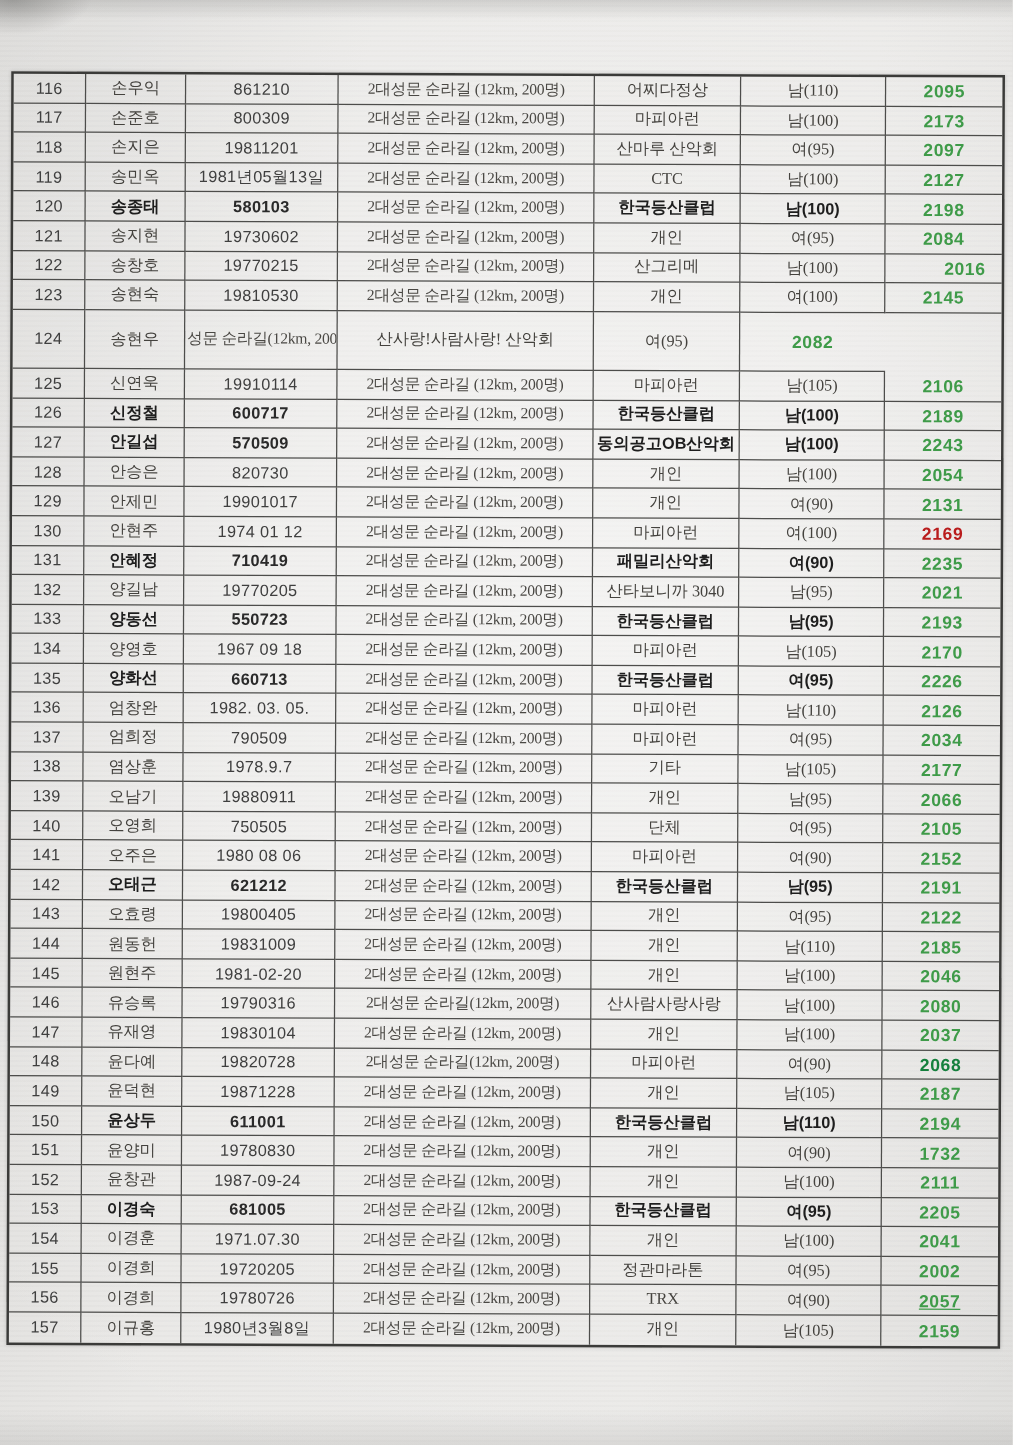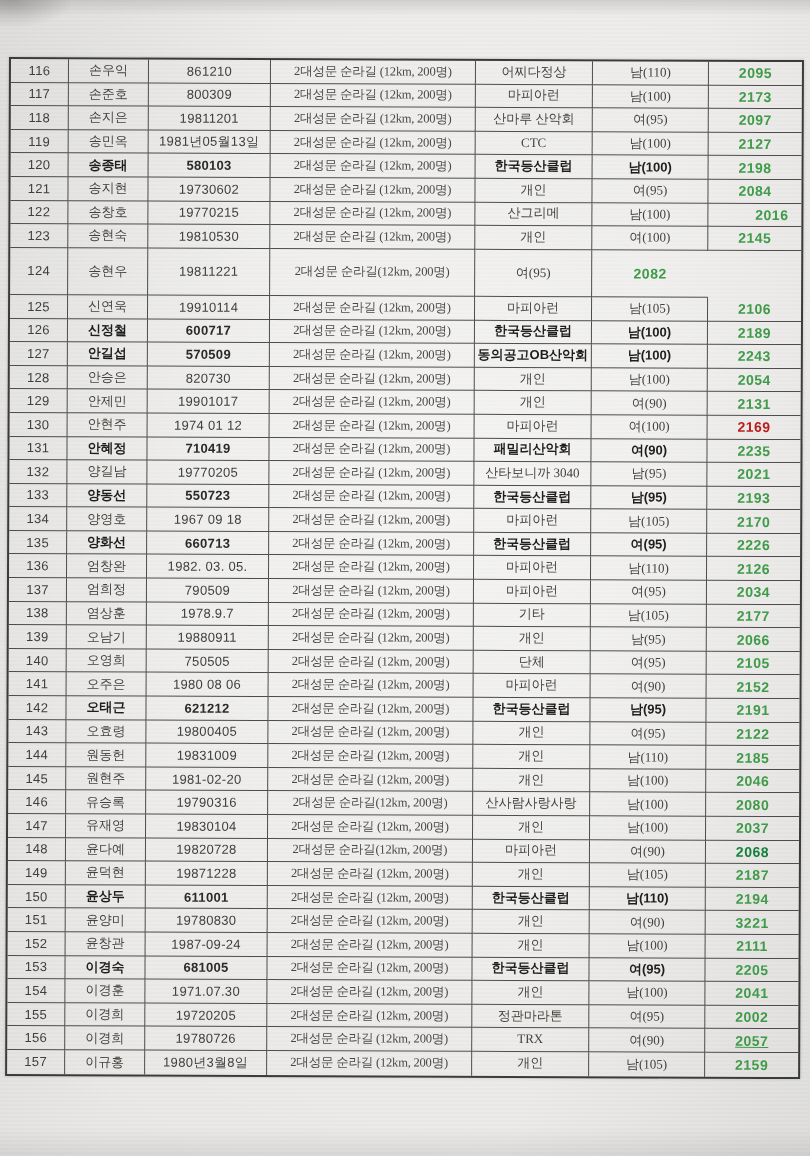--- a/index.html
+++ b/index.html
@@ -130,22 +130,22 @@
       <div class="cell c-name">송현숙</div>
       <div class="cell c-birth">19810530</div>
       <div class="cell c-course">2대성문 순라길 (12km, 200명)</div>
       <div class="cell c-group">개인</div>
       <div class="cell c-gender">여(100)</div>
       <div class="cell c-bib" style="color: rgb(63, 155, 73);">2145</div>
     </div>
     <div class="row tall">
       <div class="cell c-no">124</div>
       <div class="cell c-name">송현우</div>
-      <div class="cell c-birth">19811221</div>
       <div class="cell c-course">2대성문 순라길(12km, 200명)</div>
+      <div class="cell c-group">산사랑!사람사랑! 산악회</div>
       <div class="cell c-gender">여(95)</div>
       <div class="cell c-bib" style="color: rgb(63, 155, 73);">2082</div>
     </div>
     <div class="row">
       <div class="cell c-no">125</div>
       <div class="cell c-name">신연욱</div>
       <div class="cell c-birth">19910114</div>
       <div class="cell c-course">2대성문 순라길 (12km, 200명)</div>
       <div class="cell c-group">마피아런</div>
       <div class="cell c-gender">남(105)</div>
@@ -376,21 +376,21 @@
       <div class="cell c-gender">남(110)</div>
       <div class="cell c-bib" style="color: rgb(63, 155, 73);">2194</div>
     </div>
     <div class="row">
       <div class="cell c-no">151</div>
       <div class="cell c-name">윤양미</div>
       <div class="cell c-birth">19780830</div>
       <div class="cell c-course">2대성문 순라길 (12km, 200명)</div>
       <div class="cell c-group">개인</div>
       <div class="cell c-gender">여(90)</div>
-      <div class="cell c-bib" style="color: rgb(63, 155, 73);">3221</div>
+      <div class="cell c-bib" style="color: rgb(63, 155, 73);">1732</div>
     </div>
     <div class="row">
       <div class="cell c-no">152</div>
       <div class="cell c-name">윤창관</div>
       <div class="cell c-birth">1987-09-24</div>
       <div class="cell c-course">2대성문 순라길 (12km, 200명)</div>
       <div class="cell c-group">개인</div>
       <div class="cell c-gender">남(100)</div>
       <div class="cell c-bib" style="color: rgb(63, 155, 73);">2111</div>
     </div>

